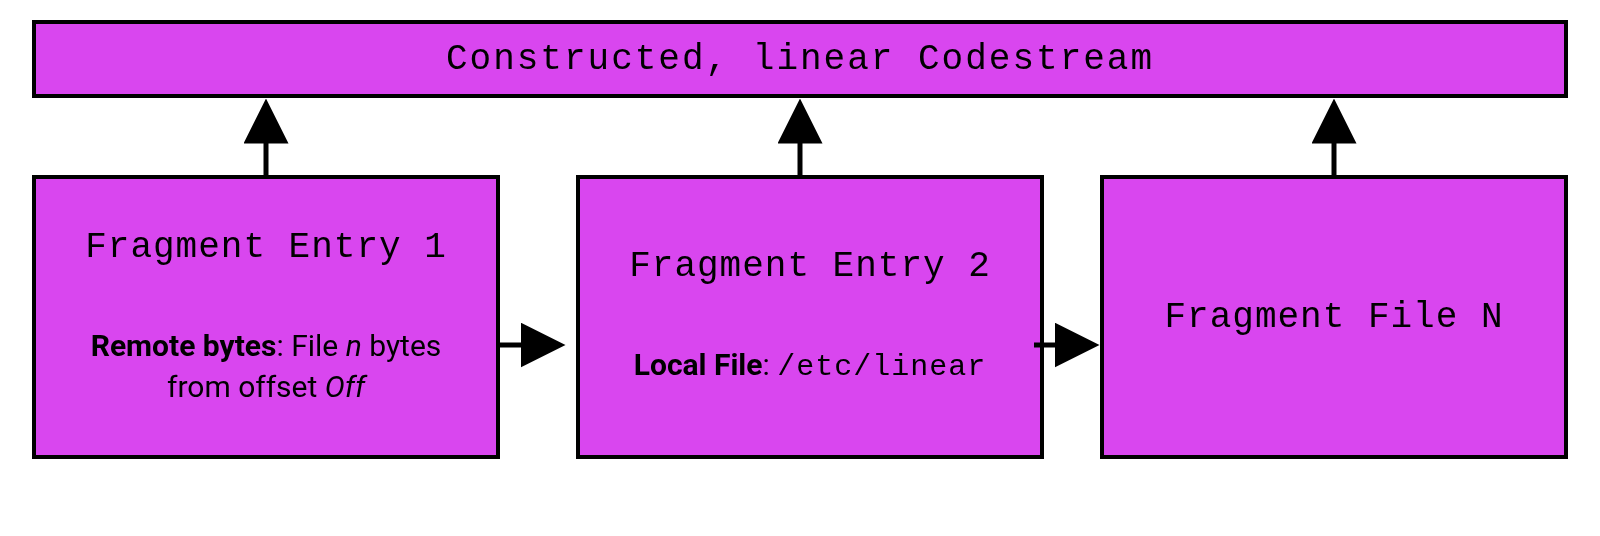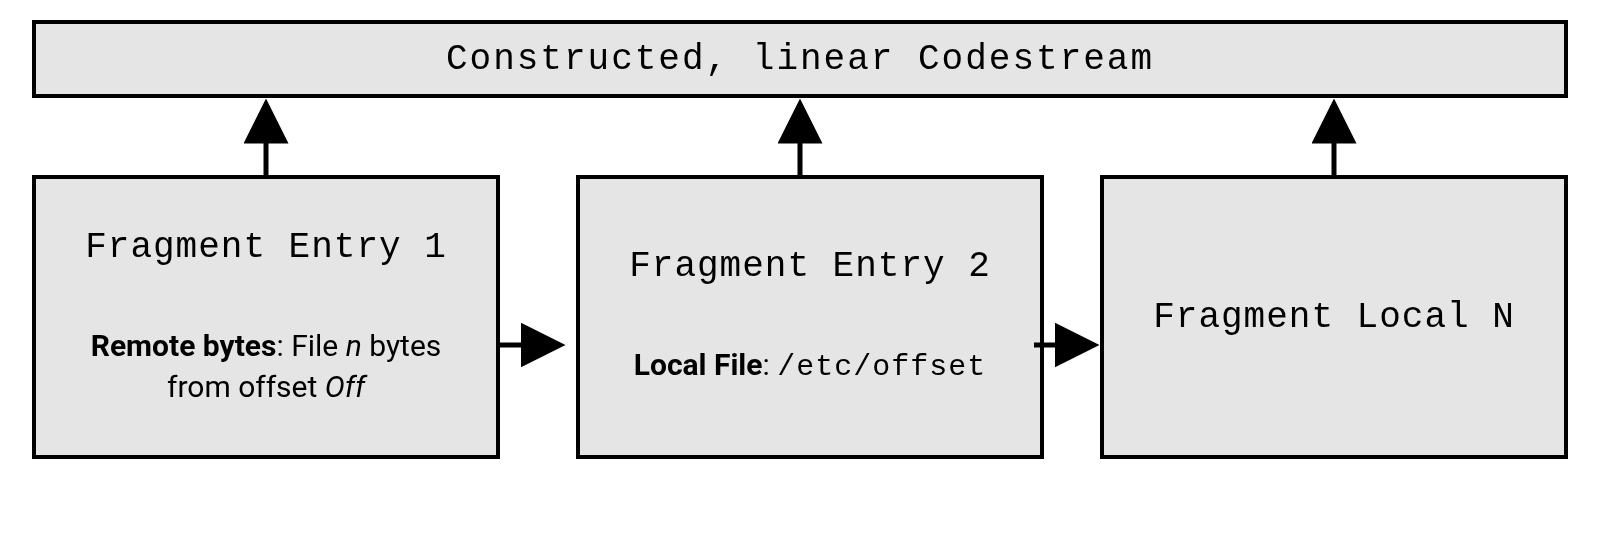--- a/index.html
+++ b/index.html
@@ -13,21 +13,21 @@
     color: #000;
   }
   .canvas {
     position: relative;
     width: 1600px;
     height: 536px;
   }
   .box {
     position: absolute;
     border: 4px solid #000;
-    background: #e5e5e5;
+    background: #d946ef;
     display: flex;
     flex-direction: column;
     align-items: center;
     justify-content: center;
     text-align: center;
   }
   .top-box {
     left: 32px;
     top: 20px;
     width: 1536px;
@@ -80,26 +80,26 @@
   <div class="box frag frag-1">
     <span class="frag-title">Fragment Entry 1</span>
     <div class="frag-desc">
       <span class="bold">Remote bytes</span><span>: </span><span>File </span><span class="ital">n</span><span> bytes from offset </span><span class="ital">Off</span>
     </div>
   </div>
 
   <div class="box frag frag-2">
     <span class="frag-title">Fragment Entry 2</span>
     <div class="frag-desc">
-      <span class="bold">Local File</span><span>: </span><span class="mono">/etc/offset</span>
+      <span class="bold">Local File</span><span>: </span><span class="mono">/etc/linear</span>
     </div>
   </div>
 
   <div class="box frag frag-3">
-    <span class="frag-title">Fragment Local N</span>
+    <span class="frag-title">Fragment File N</span>
   </div>
 
   <svg class="arrows" viewBox="0 0 1600 536">
     <defs>
       <marker id="ah" viewBox="0 0 12 12" refX="10" refY="6" markerWidth="9" markerHeight="9" orient="auto-start-reverse">
         <path d="M0,0 L12,6 L0,12 Z" fill="#000"></path>
       </marker>
     </defs>
 
     <line x1="266" y1="175" x2="266" y2="106" stroke="#000" stroke-width="5" marker-end="url(#ah)"></line>

